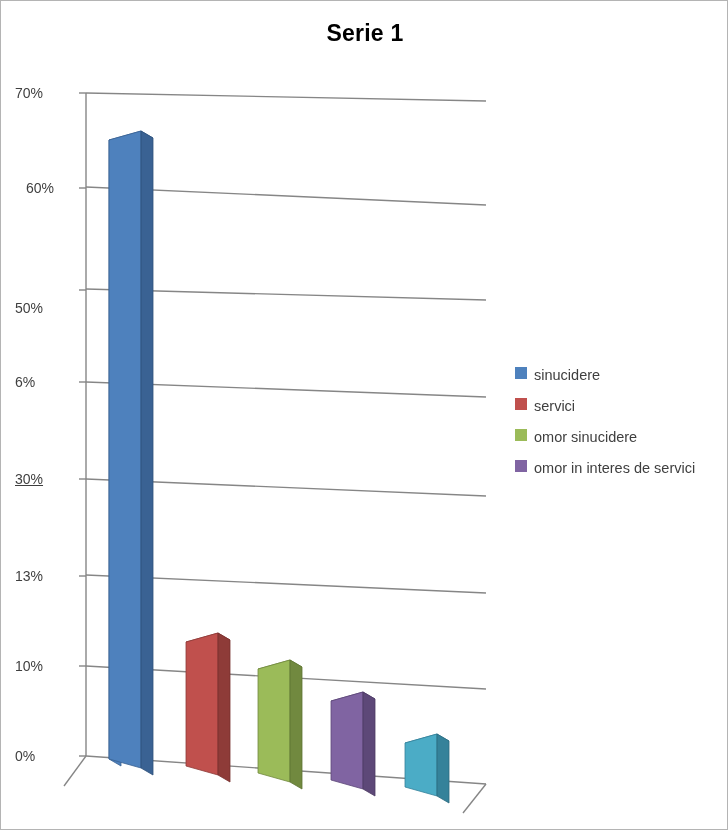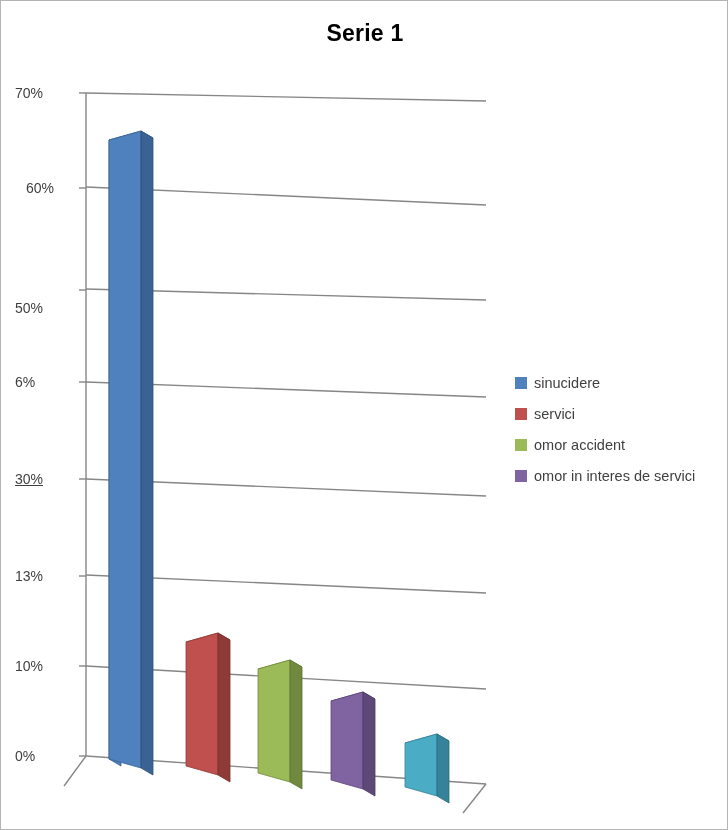--- a/index.html
+++ b/index.html
@@ -60,21 +60,21 @@
 
   
   #legend {
     position: absolute;
     left: 514px;
     top: 366px;
     width: 210px;
   }
   .legend-item {
     display: flex;
-    align-items: center;
+    align-items: flex-start;
     height: 31px;
   }
   .legend-swatch {
     width: 12px;
     height: 12px;
     flex: 0 0 12px;
     margin-right: 7px;
   }
   .legend-label {
     font-size: 14.5px;
@@ -181,21 +181,21 @@
       <span class="legend-label">sinucidere</span>
     </div>
 
     <div class="legend-item">
       <span class="legend-swatch" style="background:#C0504D;"></span>
       <span class="legend-label">servici</span>
     </div>
 
     <div class="legend-item">
       <span class="legend-swatch" style="background:#9BBB59;"></span>
-      <span class="legend-label">omor accident</span>
+      <span class="legend-label">omor sinucidere</span>
     </div>
 
     <div class="legend-item">
       <span class="legend-swatch" style="background:#8064A2;"></span>
       <span class="legend-label">omor in interes de servici</span>
     </div>
 
 
   </div>
 

